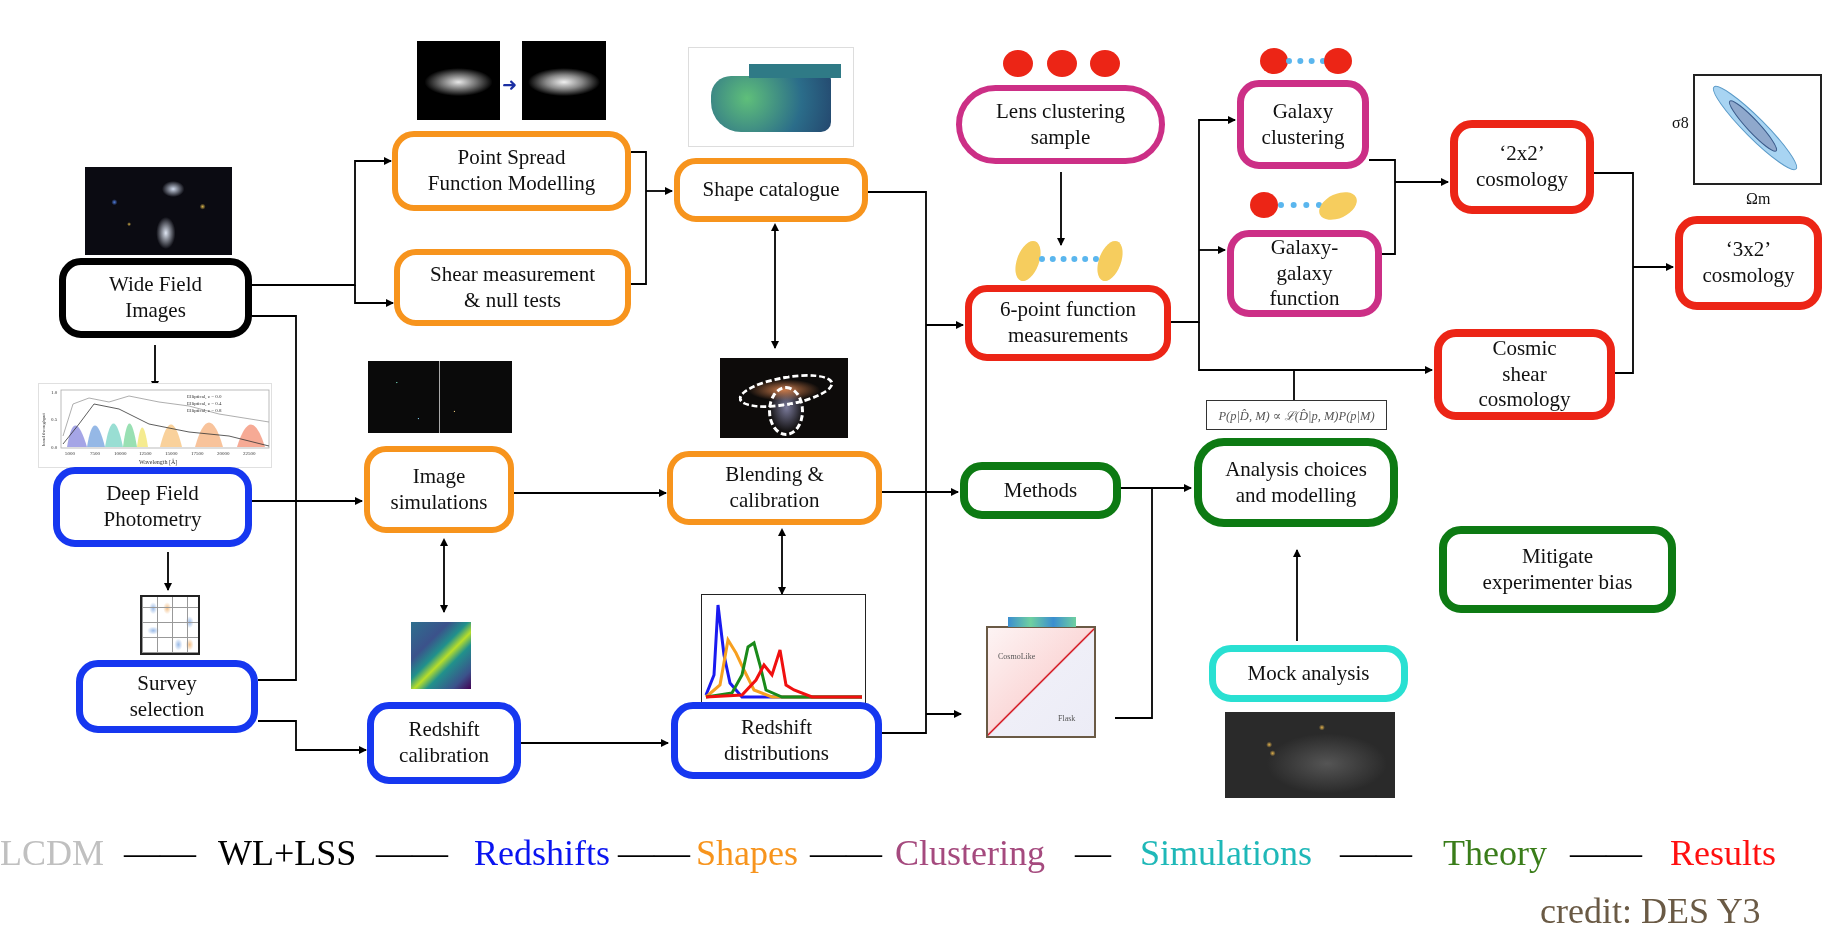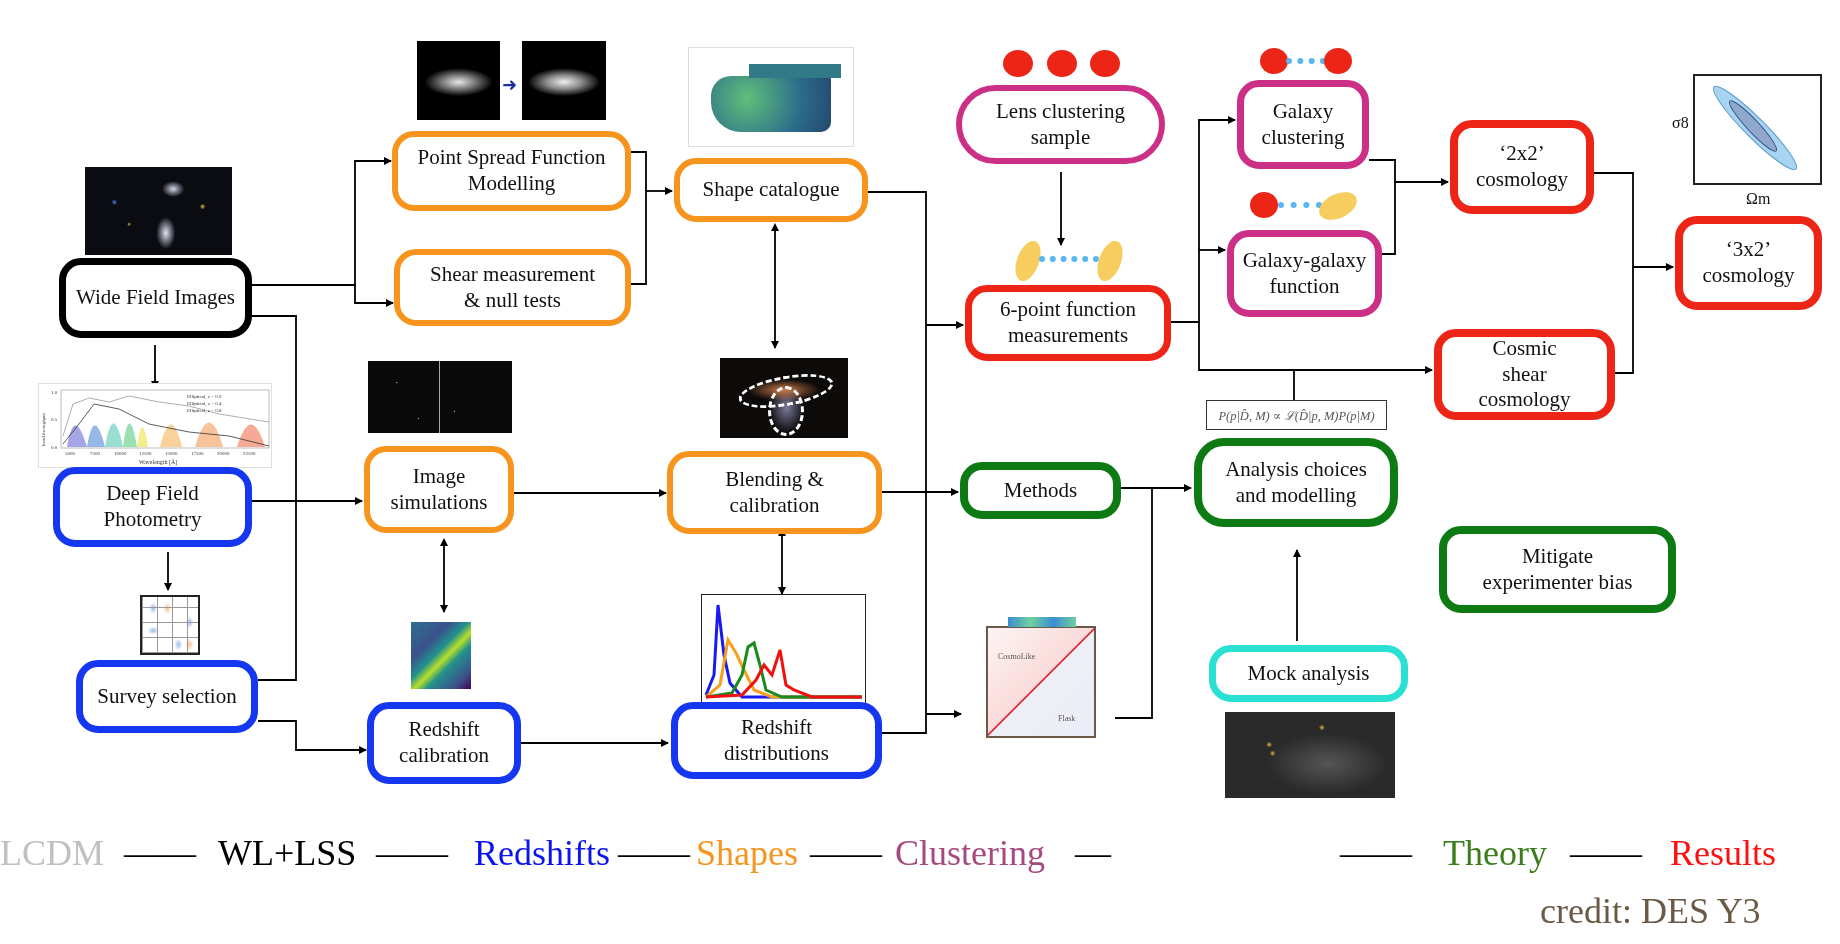--- a/index.html
+++ b/index.html
@@ -1,20 +1,20 @@
 <!DOCTYPE html>
 <html><head>
 <meta charset="utf-8">
 <style>
   html, body { margin:0; padding:0; background:#ffffff; }
   body { width:1840px; height:944px; position:relative; overflow:hidden;
          font-family:"Liberation Serif","DejaVu Serif",serif; color:#111; }
   .box { position:absolute; box-sizing:border-box; background:#fff;
          border-radius:22px; display:flex; align-items:center; justify-content:center;
-         text-align:center; font-size:21px; line-height:1.22; padding:4px 8px; }
+         text-align:center; font-size:21px; line-height:1.22; padding:4px 21px; }
   .orange { border:6px solid #f7941d; }
   .blue   { border:7px solid #1637f0; }
   .black  { border:7px solid #000; }
   .magenta{ border:6px solid #cc2f86; }
   .red    { border:7px solid #ec2516; }
   .green  { border:7px solid #0d7a13; }
   .cyan   { border:7px solid #29e0d2; }
   .pill   { border-radius:40px; }
   svg.lines { position:absolute; left:0; top:0; width:1840px; height:944px; pointer-events:none; }
   .img { position:absolute; box-sizing:border-box; overflow:hidden; }
@@ -226,21 +226,21 @@
   </div>
 <div class="box orange" style="left:394px;top:249px;width:237px;height:77px;padding:4px 22px;">
     <span>Shear measurement &amp; null tests</span>
   </div>
 <div class="box orange" style="left:674px;top:158px;width:194px;height:64px;">
     <span>Shape catalogue</span>
   </div>
 <div class="box orange" style="left:364px;top:446px;width:150px;height:87px;">
     <span>Image simulations</span>
   </div>
-<div class="box orange" style="left:667px;top:451px;width:215px;height:83px;padding:4px 46px;">
+<div class="box orange" style="left:667px;top:451px;width:215px;height:74px;padding:4px 46px;">
     <span>Blending &amp; calibration</span>
   </div>
 
 <div class="box blue" style="left:367px;top:702px;width:154px;height:82px;padding:4px 22px;">
     <span>Redshift calibration</span>
   </div>
 <div class="box blue" style="left:671px;top:702px;width:211px;height:77px;">
     <span>Redshift distributions</span>
   </div>
 
@@ -289,18 +289,19 @@
   <span style="left:0px;color:#c0c0c0;">LCDM</span>
   <span style="left:124px;color:#000;">——</span>
   <span style="left:218px;color:#000;">WL+LSS</span>
   <span style="left:376px;color:#000;">——</span>
   <span style="left:474px;color:#0a14f0;">Redshifts</span>
   <span style="left:618px;color:#000;">——</span>
   <span style="left:696px;color:#f7941d;">Shapes</span>
   <span style="left:810px;color:#000;">——</span>
   <span style="left:895px;color:#a54a7e;">Clustering</span>
   <span style="left:1075px;color:#000;">—</span>
+  <span style="left:1140px;color:#1fb8b8;">Simulations</span>
   <span style="left:1340px;color:#000;">——</span>
   <span style="left:1443px;color:#3a7d1a;">Theory</span>
   <span style="left:1570px;color:#000;">——</span>
   <span style="left:1670px;color:#ff1010;">Results</span>
 </div>
 <div class="credit">credit: DES Y3</div>
 
 </body></html>

